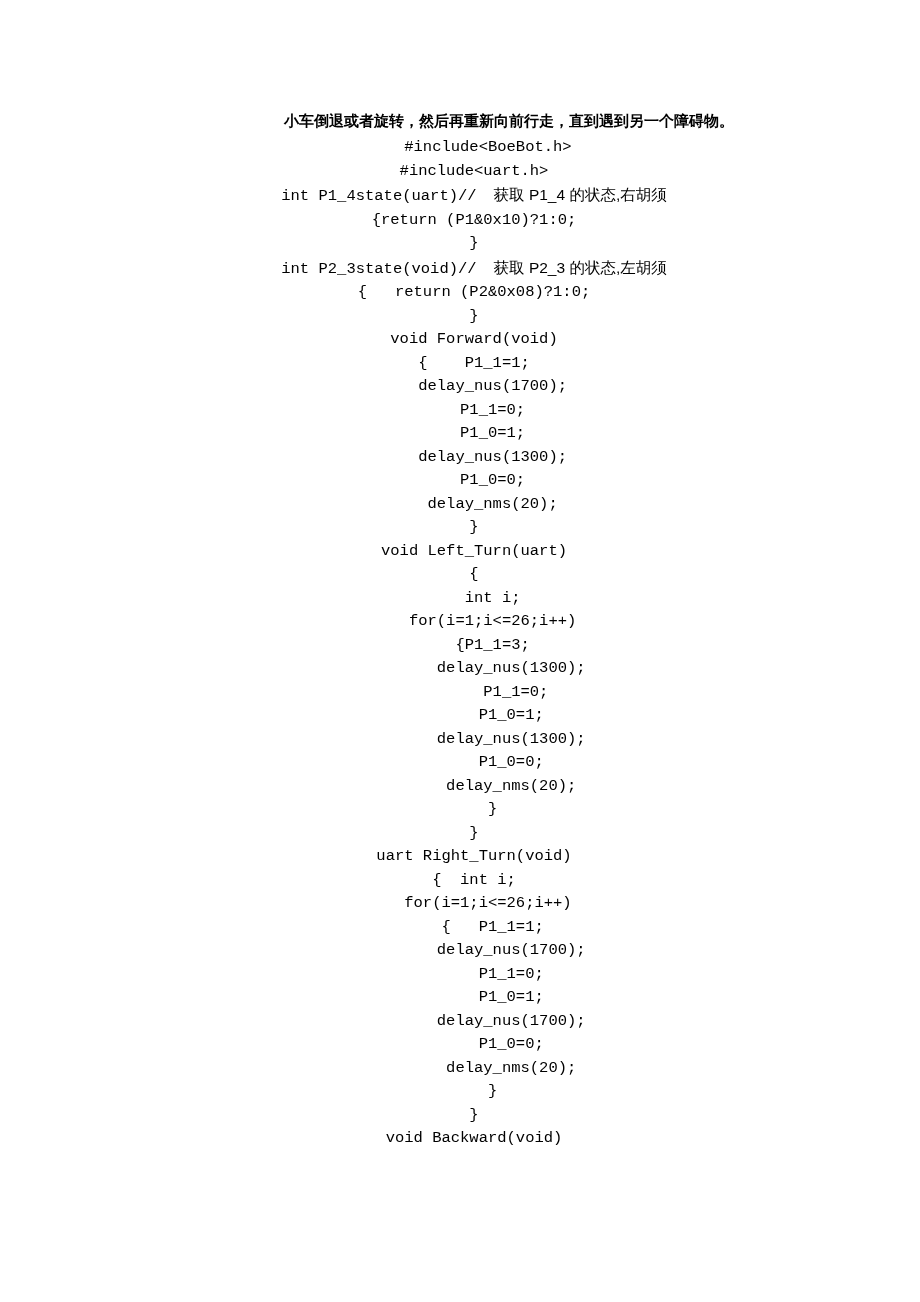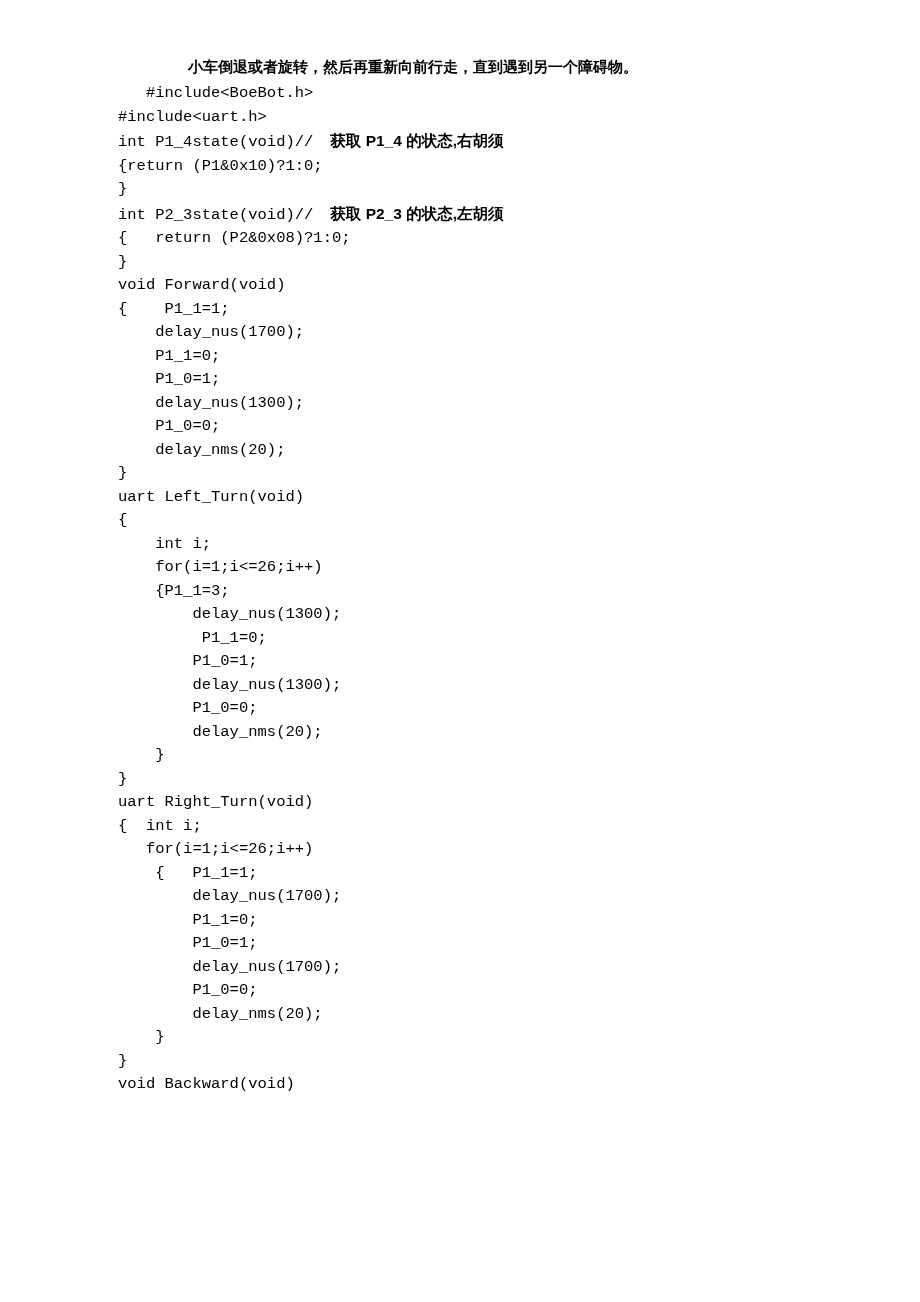--- a/index.html
+++ b/index.html
@@ -3,68 +3,69 @@
 <meta charset="utf-8">
 <style>
   body {
     margin: 0;
     padding: 0;
     background: #ffffff;
     font-family: "SimSun", "宋体", serif;
     width: 920px;
   }
   .page {
-    padding: 56px 90px 100px 118px;
+    padding: 110px 90px 100px 118px;
     box-sizing: border-box;
+    text-align: center;
   }
   .title {
     font-family: "SimHei", "黑体", sans-serif;
     font-weight: bold;
     font-size: 15px;
     color: #000;
     padding-left: 70px;
     margin-bottom: 4px;
     line-height: 22px;
   }
   .code {
     font-family: "SimSun", "宋体", "Courier New", monospace;
     font-size: 15.5px;
     color: #000;
     white-space: pre;
     line-height: 23.5px;
   }
   .cmt {
     font-family: "SimHei", "黑体", sans-serif;
-    font-weight: bold;
+    font-weight: normal;
     margin-left: 17px;
   }
 </style>
 </head>
 <body>
 
 <div class="page">
   <div class="title">小车倒退或者旋转，然后再重新向前行走，直到遇到另一个障碍物。</div>
   <div class="code"><span>   #include&lt;BoeBot.h&gt;</span>
 <span>#include&lt;uart.h&gt;</span>
-<span>int P1_4state(void)//</span><span class="cmt">获取 P1_4 的状态,右胡须</span>
+<span>int P1_4state(uart)//</span><span class="cmt">获取 P1_4 的状态,右胡须</span>
 <span>{return (P1&amp;0x10)?1:0;</span>
 <span>}</span>
 <span>int P2_3state(void)//</span><span class="cmt">获取 P2_3 的状态,左胡须</span>
 <span>{   return (P2&amp;0x08)?1:0;</span>
 <span>}</span>
 <span>void Forward(void)</span>
 <span>{    P1_1=1;</span>
 <span>    delay_nus(1700);</span>
 <span>    P1_1=0;</span>
 <span>    P1_0=1;</span>
 <span>    delay_nus(1300);</span>
 <span>    P1_0=0;</span>
 <span>    delay_nms(20);</span>
 <span>}</span>
-<span>uart Left_Turn(void)</span>
+<span>void Left_Turn(uart)</span>
 <span>{</span>
 <span>    int i;</span>
 <span>    for(i=1;i&lt;=26;i++)</span>
 <span>    {P1_1=3;</span>
 <span>        delay_nus(1300);</span>
 <span>         P1_1=0;</span>
 <span>        P1_0=1;</span>
 <span>        delay_nus(1300);</span>
 <span>        P1_0=0;</span>
 <span>        delay_nms(20);</span>

